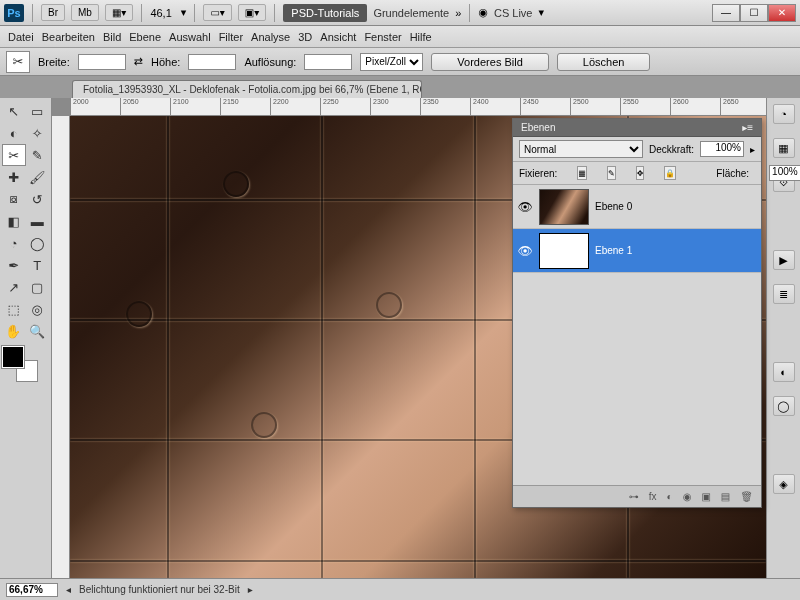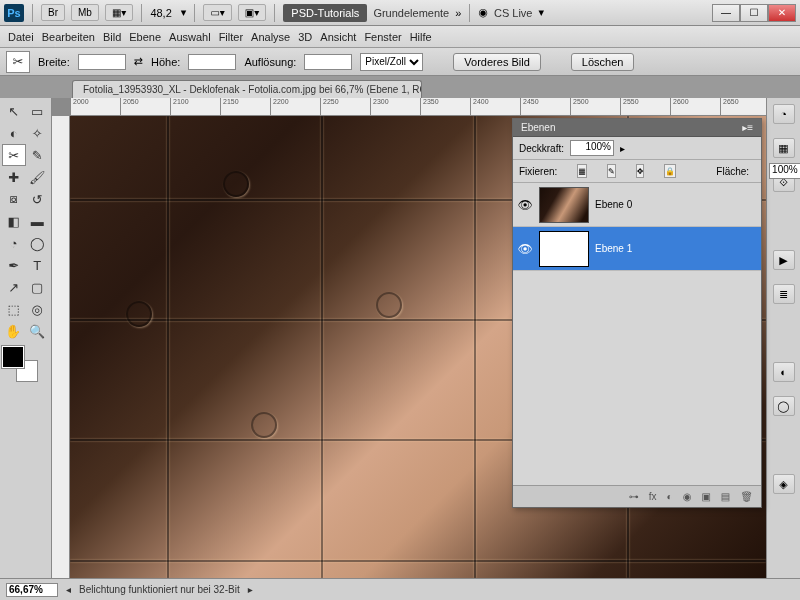--- a/index.html
+++ b/index.html
@@ -16,21 +16,21 @@
 .winbtns { display: flex; gap: 0; }
 .winbtn { width: 28px; height: 18px; border: 1px solid #888; background: linear-gradient(#f0f0f0,#d8d8d8); display: flex; align-items: center; justify-content: center; font-size: 10px; }
 .winbtn.close { background: linear-gradient(#e88,#c33); color: #fff; }
 
 
 .menubar { height: 22px; background: linear-gradient(#e4e4e4,#d4d4d4); border-bottom: 1px solid #999; display: flex; align-items: center; padding: 0 8px; gap: 8px; font-size: 11px; color: #222; }
 
 
 .optbar { height: 28px; background: linear-gradient(#dcdcdc,#c8c8c8); border-bottom: 1px solid #888; display: flex; align-items: center; padding: 0 6px; gap: 8px; font-size: 11px; }
 .optbar input[type=text] { width: 48px; height: 16px; border: 1px solid #888; font-size: 10px; padding: 0 2px; background: #fff; }
-.opt-btn { padding: 2px 10px; background: linear-gradient(#f4f4f4,#dcdcdc); border: 1px solid #888; border-radius: 3px; font-size: 11px; margin-left: 22px; }
+.opt-btn { padding: 2px 25px; background: linear-gradient(#f4f4f4,#dcdcdc); border: 1px solid #888; border-radius: 3px; font-size: 11px; }
 .opt-select { height: 18px; border: 1px solid #888; font-size: 10px; background: #fff; }
 
 
 .doctabs { height: 22px; background: #9a9a9a; display: flex; align-items: flex-end; padding-left: 72px; font-size: 10px; }
 .doctab { padding: 3px 10px; background: #bcbcbc; border: 1px solid #777; border-bottom: none; border-radius: 3px 3px 0 0; margin-right: 2px; color: #333; display: flex; align-items: center; gap: 6px; max-width: 350px; white-space: nowrap; overflow: hidden; }
 .doctab.active { background: #d8d8d8; }
 .doctab .x { font-size: 9px; cursor: pointer; }
 
 
 .main { position: absolute; top: 98px; left: 0; right: 0; bottom: 22px; display: flex; }
@@ -84,21 +84,21 @@
 </head>
 <body>
 
 <div class="titlebar">
   <div class="ps-badge">Ps</div>
   <div class="tb-sep"></div>
   <div class="tb-btn">Br</div>
   <div class="tb-btn">Mb</div>
   <div class="tb-btn">▦▾</div>
   <div class="tb-sep"></div>
-  <span>48,2</span>
+  <span>46,1</span>
     <span>&nbsp;▾</span>
   <div class="tb-sep"></div>
   <div class="tb-btn">▭▾</div>
   <div class="tb-btn">▣▾</div>
   <div class="tb-sep"></div>
   <span class="tb-highlight">PSD-Tutorials</span>
   <span class="tb-plain">Grundelemente</span>
   <span>»</span>
   <div class="tb-sep"></div>
   <span>◉</span>
@@ -249,20 +249,21 @@
     <div class="rail-ico">◈</div>
   </div>
 </div>
 
 <div class="layers-panel">
   <div class="lp-tab">
     <span>Ebenen</span>
     <span>▸≡</span>
   </div>
   <div class="lp-opts">
+    <select><option>Normal</option></select>
     <span>Deckkraft:</span>
     <span class="lp-val">100%</span>
       <span>▸</span>
   </div>
   <div class="lp-opts2">
     <span>Fixieren:</span>
     <span class="lp-lock">▦</span>
     <span class="lp-lock">✎</span>
     <span class="lp-lock">✥</span>
     <span class="lp-lock">🔒</span>

